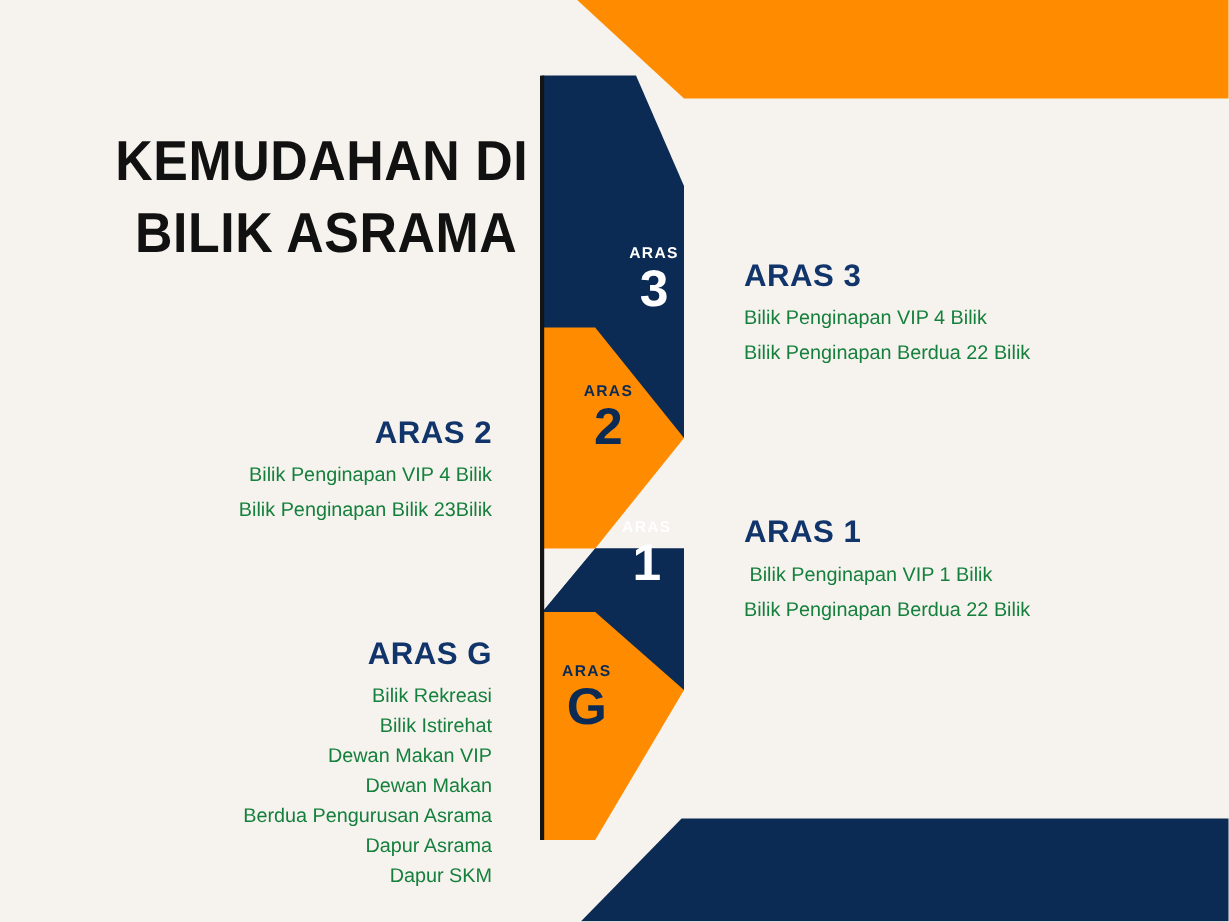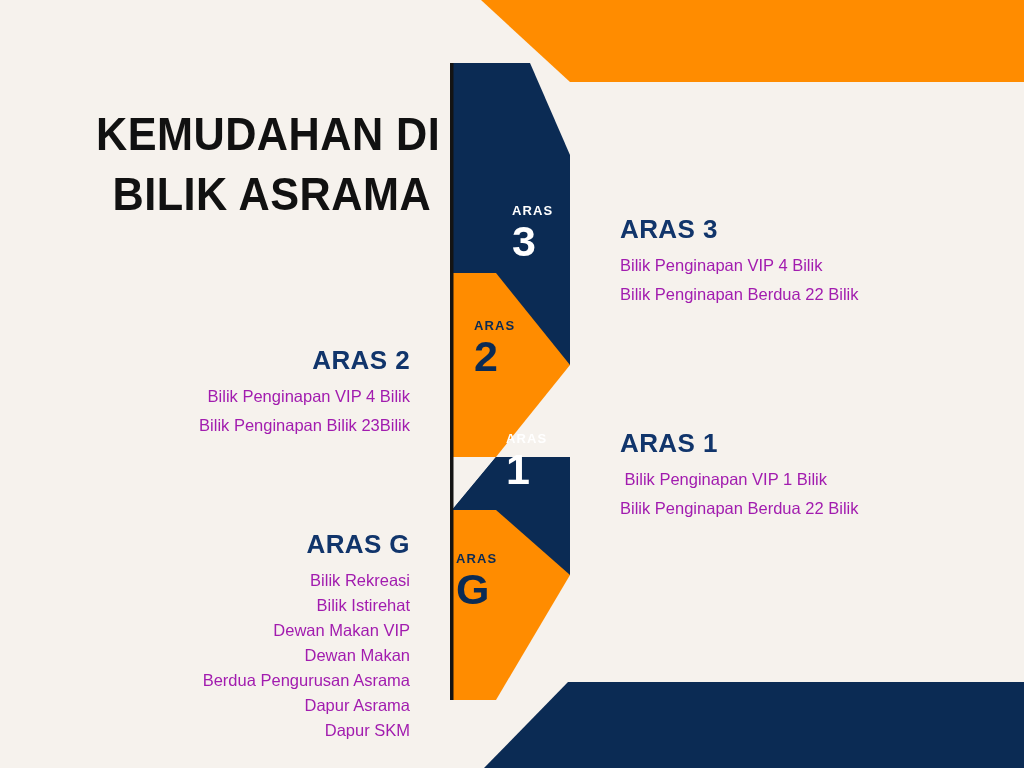--- a/index.html
+++ b/index.html
@@ -64,20 +64,21 @@
     width: 160px;
     height: 660px;
   }
   #ribbon svg {
     position: absolute;
     left: 0;
     top: 0;
   }
   .chev-label {
     position: absolute;
+    text-align: center;
     pointer-events: none;
   }
   .chev-aras {
     font-size: 13px;
     font-weight: bold;
     letter-spacing: 1.1px;
     line-height: 15px;
   }
   .chev-num {
     font-size: 43px;
@@ -95,21 +96,21 @@
     margin: 0 0 10px 0;
     font-size: 26px;
     font-weight: bold;
     letter-spacing: 0.4px;
     color: #11356b;
   }
   .info p {
     margin: 0 0 9px 0;
     font-size: 16.5px;
     line-height: 20px;
-    color: #a21caf;
+    color: #15803d;
     white-space: pre;
   }
   .info p:last-child { margin-bottom: 0; }
 
   .info.right { text-align: left; }
   .info.left  { text-align: right; margin-top: 19px; }
 
   #info-aras3 { left: 620px; top: 214px; width: 330px; }
   #info-aras1 { left: 620px; top: 428px; width: 330px; }
   #info-aras2 { left: 100px; top: 326px; width: 310px; }

